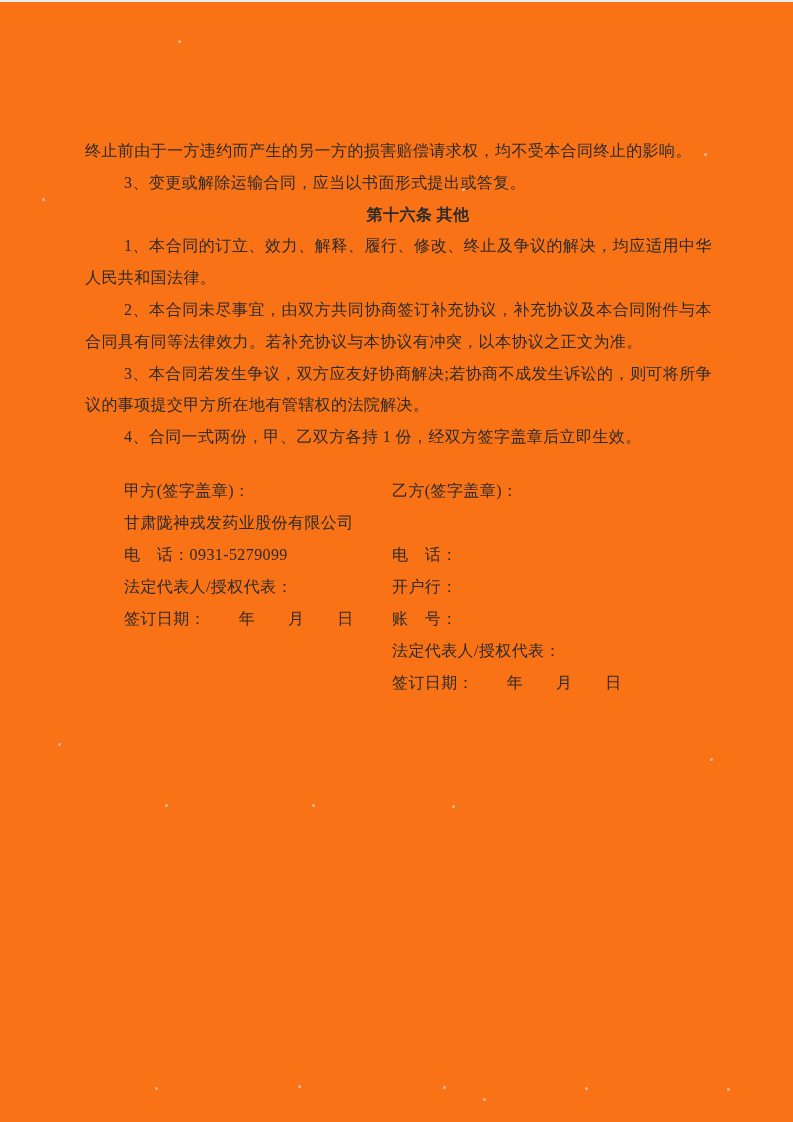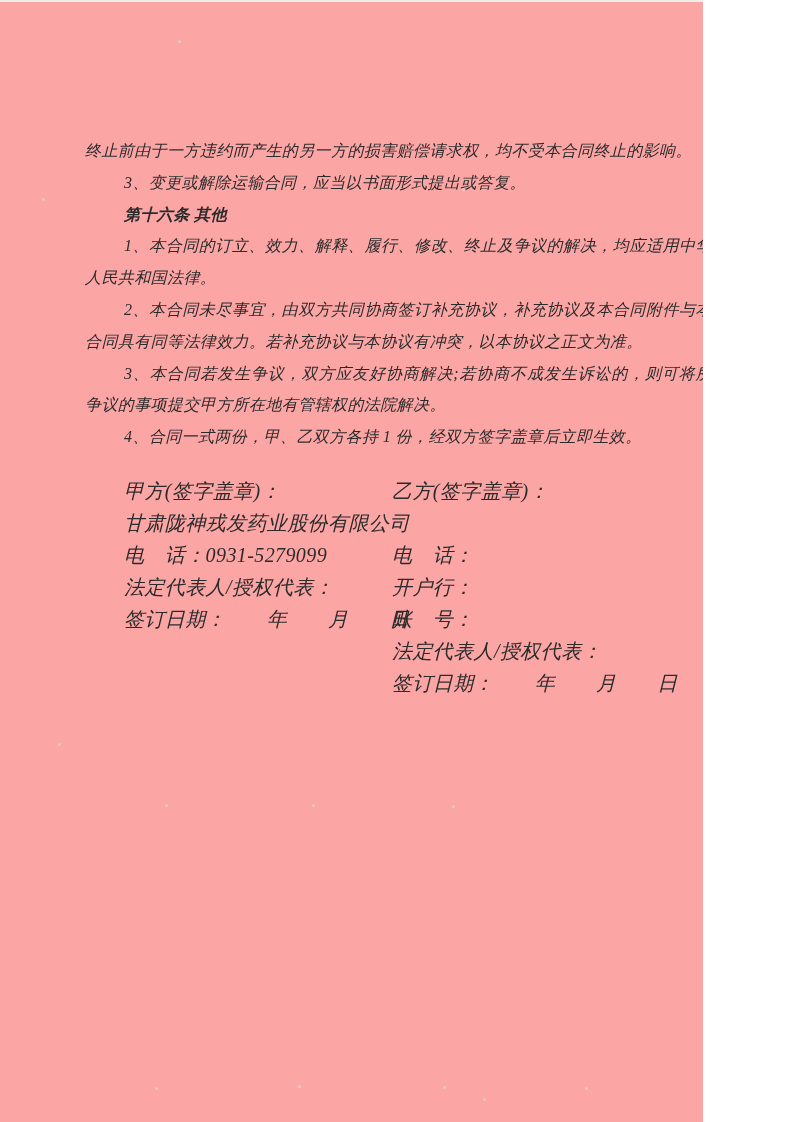--- a/index.html
+++ b/index.html
@@ -2,27 +2,26 @@
 <html><head>
 <meta charset="utf-8">
 <style>
   html, body {
     margin: 0;
     padding: 0;
     background: #ffffff;
   }
   .page {
     position: relative;
-    width: 703px;
+    width: 793px;
     height: 1122px;
-    background: #fca5a5;
+    background: #f97316;
     overflow: hidden;
     font-family: "Liberation Serif", "DejaVu Serif", serif;
     color: #2b2b2b;
-    font-style: italic;
   }
   .top-edge {
     position: absolute;
     top: 0; left: 0;
     width: 100%;
     height: 2px;
     background: #ededed;
   }
   
   .speckle {
@@ -44,31 +43,31 @@
     line-height: 31.8px;
     letter-spacing: 0.4px;
     text-align: justify;
     text-justify: inter-ideograph;
   }
   .body-text p.ind {
     text-indent: 39px;
   }
   .body-text p.heading {
     font-weight: bold;
-    text-align: left;
+    text-align: center;
   }
   .sig-col {
     position: absolute;
     top: 475px;
   }
   .sig-col.col-a { left: 124px; width: 284px; }
   .sig-col.col-b { left: 392px; width: 300px; }
   .sig-col p {
     margin: 0;
-    font-size: 20px;
+    font-size: 16px;
     line-height: 32px;
     min-height: 32px;
     letter-spacing: 0.4px;
     white-space: pre;
   }
 </style>
 </head>
 <body>
 
 <div class="page">

